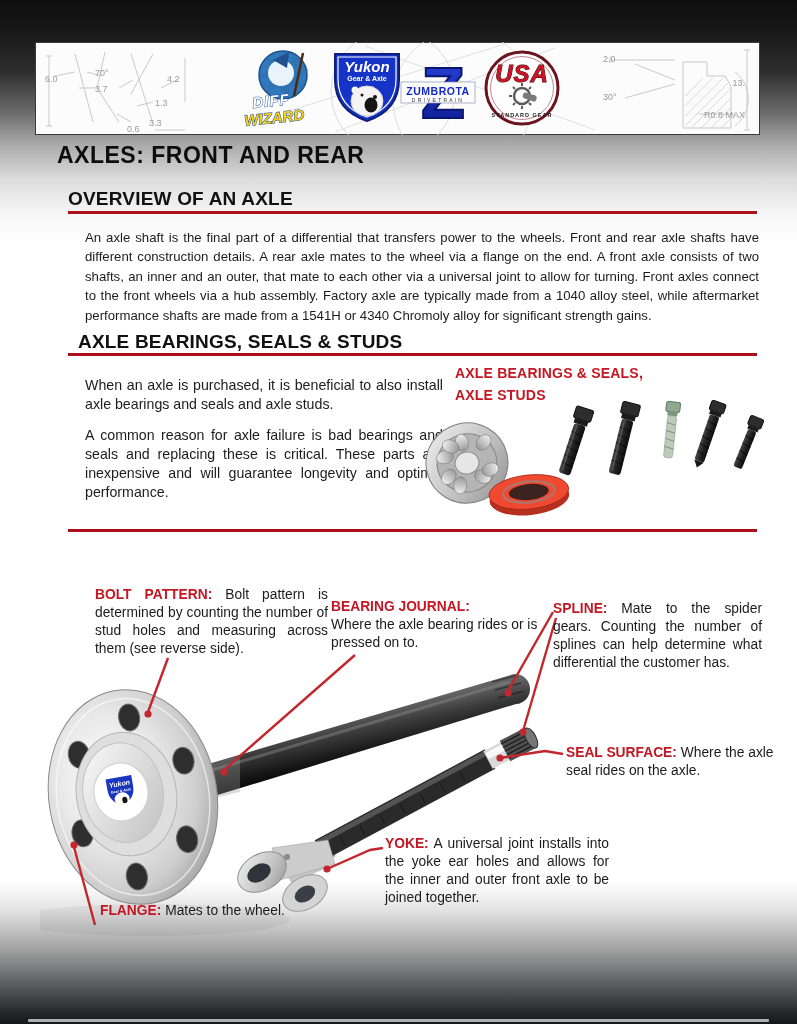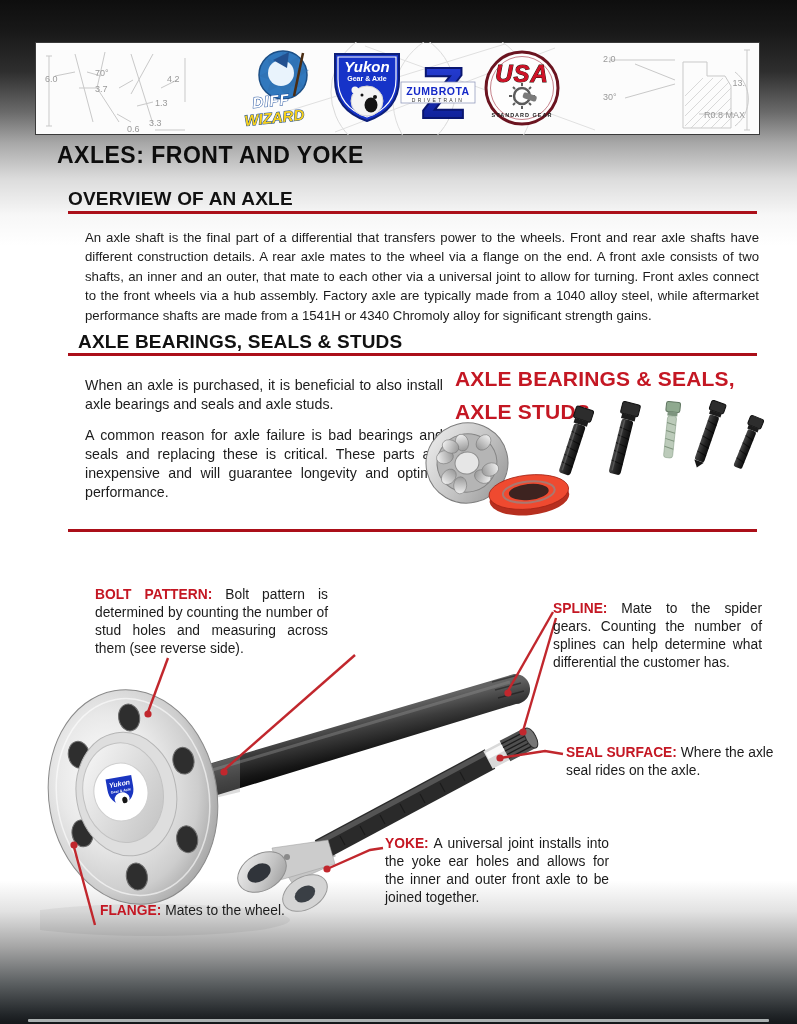--- a/index.html
+++ b/index.html
@@ -11,21 +11,21 @@
       #dcdcdc 17.5%,#f7f7f7 21%,#ffffff 24%,#ffffff 86%,#e2e2e2 89%,
       #a5a5a5 92.5%,#5c6062 96%,#23272a 99%,#14171a 100%);
   }
   .abs{position:absolute;}
   .banner-box{left:35px;top:42px;}
   .page-title{left:57px;top:142px;font-size:23px;font-weight:700;letter-spacing:.5px;color:#0d0d0d;}
   .h2{font-size:19px;font-weight:700;color:#111;letter-spacing:.2px;}
   .rule{height:3px;background:#ab0f19;width:689px;left:68px;}
   .body-p{font-size:13.2px;line-height:1.47;text-align:justify;color:#1c1c1c;}
   .col-p{font-size:14.2px;line-height:1.33;text-align:justify;color:#1c1c1c;}
-  .callout-red{font-size:21px;font-weight:700;color:#c41723;line-height:1.55;letter-spacing:.2px;}
+  .callout-red{font-size:14px;font-weight:700;color:#c41723;line-height:1.55;letter-spacing:.2px;}
   .label{font-size:13.8px;line-height:1.3;color:#1b1b1b;}
   .just{text-align:justify;}
   .term{color:#c41723;font-weight:700;}
   .block-term{display:block;}
   .bottom-edge{left:28px;top:1019px;width:741px;height:3px;background:#cfd6d6;opacity:.8;border-radius:1px;}
   svg{font-family:"Liberation Sans",sans-serif;}
   .dim{font-size:9px;fill:#9a9a9a;}
 </style>
 </head>
 <body>
@@ -105,21 +105,21 @@
       <text x="38" y="32" text-anchor="middle" font-size="24" font-style="italic" font-weight="900" fill="#cf1126" stroke="#2a1208" stroke-width="1" paint-order="stroke" letter-spacing="1">USA</text>
       <g>
         <circle cx="38" cy="46" r="8" fill="none" stroke="#5c5c5c" stroke-width="2.5"></circle>
         <path d="M38,36 v-3 M38,56 v3 M28,46 h-3 M48,46 h3 M31,39 l-2,-2 M45,53 l2,2 M45,39 l2,-2 M31,53 l-2,2" stroke="#5c5c5c" stroke-width="2"></path>
         <rect x="40" y="42" width="14" height="6" rx="2" transform="rotate(18 40 42)" fill="#7a7a7a"></rect>
       </g>
       <text x="38" y="67" text-anchor="middle" font-size="5.5" font-weight="700" fill="#222222" letter-spacing="1">STANDARD GEAR</text>
     </g>
   </svg>
 
-  <div class="abs page-title">AXLES: FRONT AND YOKE</div>
+  <div class="abs page-title">AXLES: FRONT AND REAR</div>
 
   <div class="abs h2" style="left:68px;top:188px;">OVERVIEW OF AN AXLE</div>
   <div class="abs rule" style="top:211px;"></div>
   <div class="abs body-p" style="left:85px;top:228px;width:674px;">An axle shaft is the final part of a differential that transfers power to the wheels. Front and rear axle shafts have different construction details. A rear axle mates to the wheel via a flange on the end. A front axle consists of two shafts, an inner and an outer, that mate to each other via a universal joint to allow for turning. Front axles connect to the front wheels via a hub assembly. Factory axle are typically made from a 1040 alloy steel, while aftermarket performance shafts are made from a 1541H or 4340 Chromoly alloy for significant strength gains.</div>
 
   <div class="abs h2" style="left:68px;top:331px;margin-left:10px;">AXLE BEARINGS, SEALS &amp; STUDS</div>
   <div class="abs rule" style="top:353px;"></div>
   <div class="abs col-p" style="left:85px;top:376px;width:358px;">When an axle is purchased, it is beneficial to also install axle bearings and seals and axle studs.</div>
   <div class="abs col-p" style="left:85px;top:426px;width:358px;">A common reason for axle failure is bad bearings and seals and replacing these is critical.  These parts are inexpensive and will guarantee longevity and optimal performance.</div>
   <div class="abs callout-red" style="left:455px;top:363px;">
@@ -309,20 +309,24 @@
       <circle cx="460" cy="158" r="3.6"></circle>
         <circle cx="287" cy="269" r="3.6"></circle>
       <circle cx="34" cy="245" r="3.6"></circle>
     </g>
   </svg>
 
   <div class="abs label just" style="left:95px;top:586px;width:233px;">
     <span class="term">BOLT PATTERN:</span>
     <span>Bolt pattern is determined by counting the number of stud holes and measuring across them (see reverse side).</span>
   </div>
+  <div class="abs label" style="left:331px;top:598px;width:215px;">
+    <span class="term block-term">BEARING JOURNAL:</span>
+    <span>Where the axle bearing rides or is pressed on to.</span>
+  </div>
   <div class="abs label just" style="left:553px;top:600px;width:209px;">
     <span class="term">SPLINE:</span>
     <span>Mate to the spider gears. Counting the number of splines can help determine what differential the customer has.</span>
   </div>
   <div class="abs label" style="left:566px;top:744px;width:226px;">
     <span class="term">SEAL SURFACE:</span>
     <span>Where the axle seal rides on the axle.</span>
   </div>
   <div class="abs label just" style="left:385px;top:835px;width:224px;">
     <span class="term">YOKE:</span>

